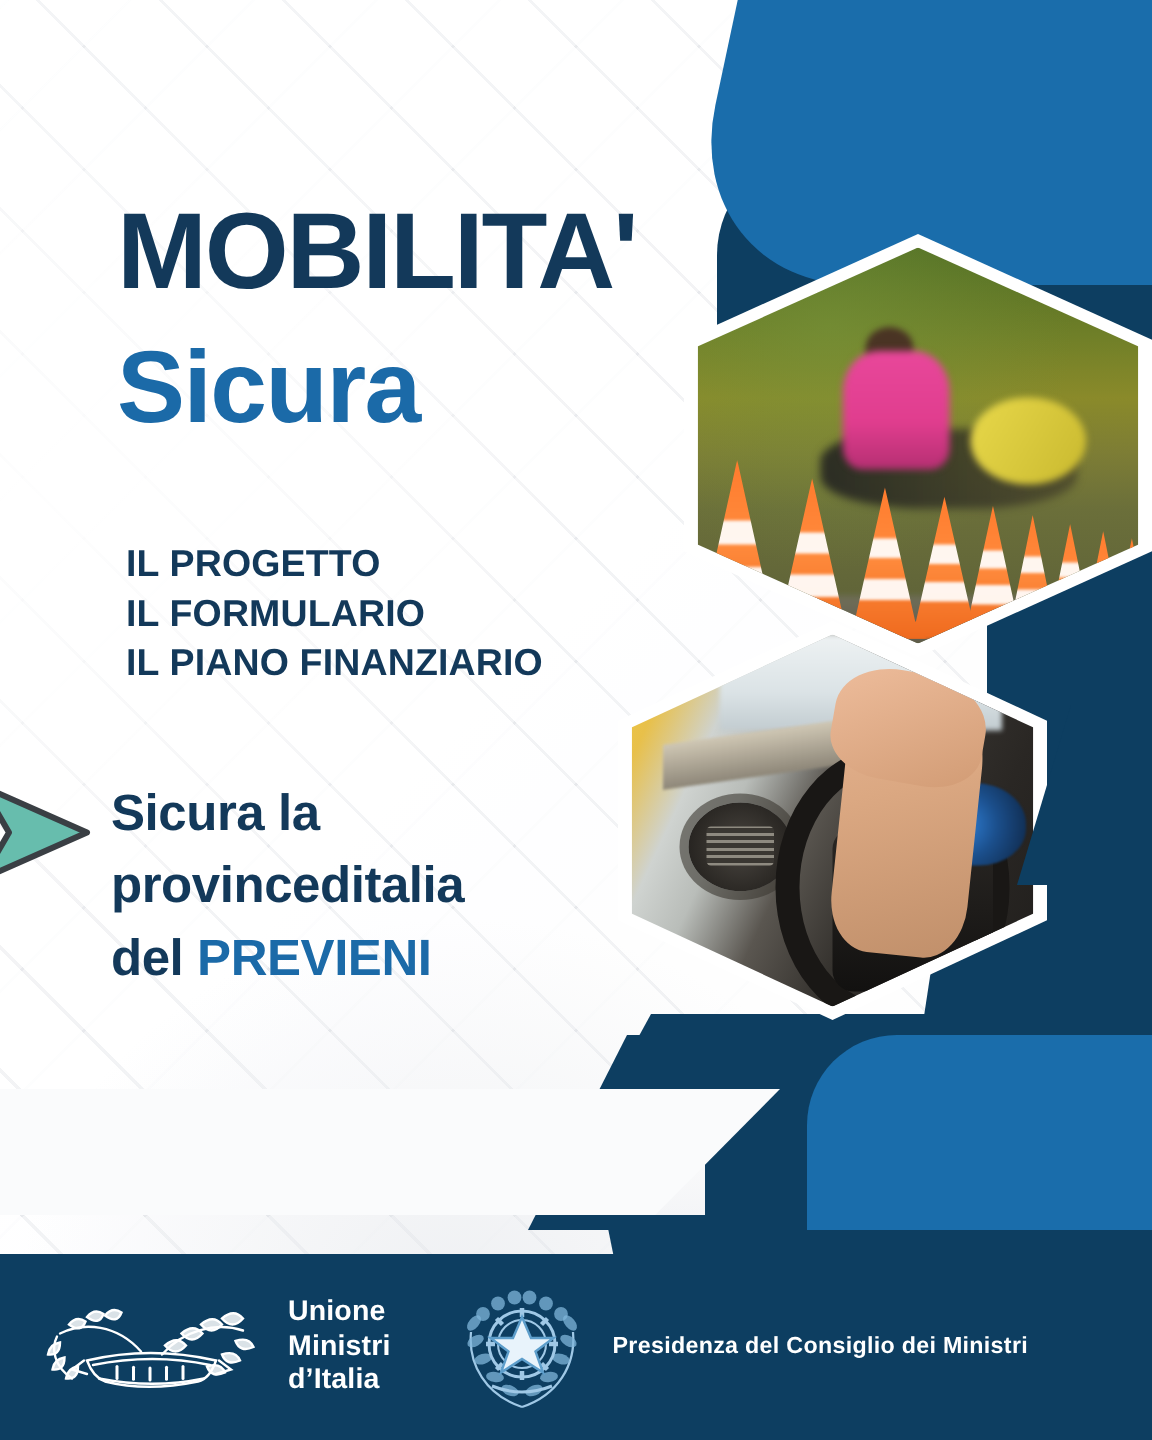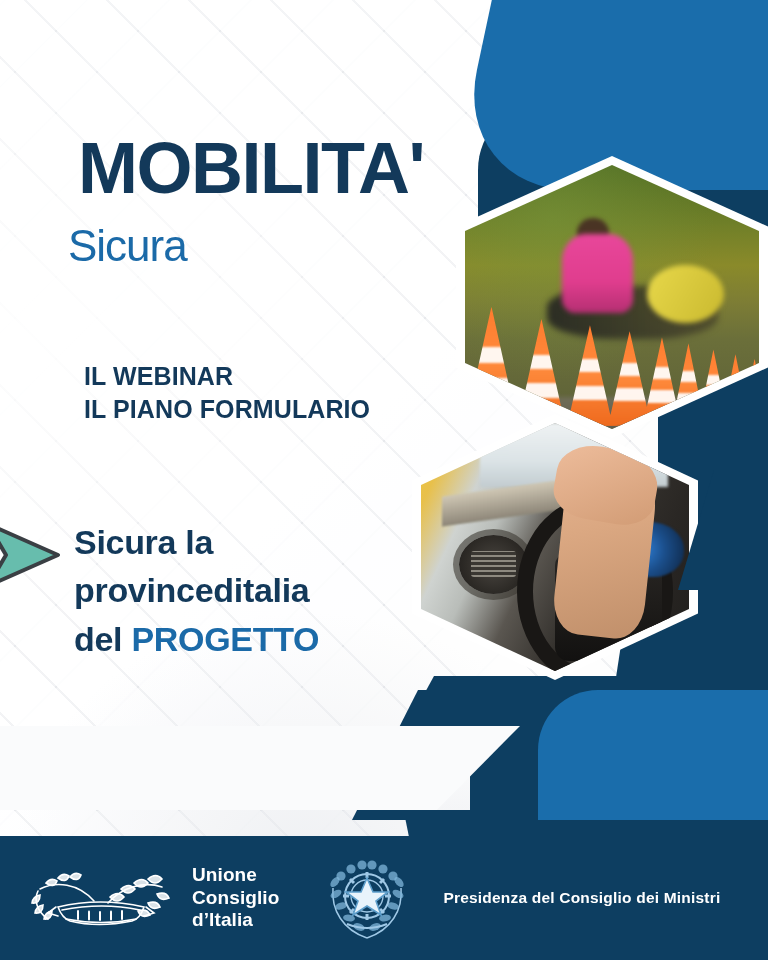--- a/index.html
+++ b/index.html
@@ -94,21 +94,21 @@
     position:absolute; left:0; bottom:0; width:768px; height:124px;
     background:var(--navy-deep);
     display:flex; align-items:center;
   }
   .footer-inner{
     display:flex; align-items:center; width:100%;
     padding:0 26px; gap:0;
   }
   .logo-block{ display:flex; align-items:center; }
   .upi-block{ gap:16px; }
-  .pcm-block{ gap:30px; margin-left:42px; }
+  .pcm-block{ gap:14px; margin-left:42px; }
 
   .upi-text{
     color:#ffffff; font-weight:700; font-size:19px; line-height:1.18;
     letter-spacing:.1px;
   }
   .pcm-title{
     color:#ffffff; font-size:15.5px; font-weight:600; letter-spacing:.2px;
     white-space:nowrap;
   }
   .pcm-sub{
@@ -118,22 +118,22 @@
 
   
   .content{ position:absolute; left:0; top:0; width:632px; height:960px; }
 
   .title-main{
     position:absolute; left:78px; top:132px;
     font-size:72px; font-weight:800; color:var(--navy-title);
     letter-spacing:-1.5px; line-height:1;
   }
   .title-sub{
-    position:absolute; left:68px; top:224px;
-    font-size:44px; font-weight:400; color:var(--blue-accent);
+    position:absolute; left:78px; top:224px;
+    font-size:68px; font-weight:700; color:var(--blue-accent);
     letter-spacing:-1px; line-height:1;
   }
 
   .bullets{
     position:absolute; left:84px; top:360px;
     color:var(--navy-title); font-weight:800; font-size:25px;
     line-height:1.32; letter-spacing:.1px;
   }
 
   .cta{
@@ -367,28 +367,29 @@
   <div class="content">
 
     <svg class="arrow" viewBox="0 0 78 74">
       <polygon points="4,6 74,37 4,68 22,37" fill="#67bdad" stroke="#3a3f44" stroke-width="4" stroke-linejoin="round"></polygon>
     </svg>
 
     <div class="title-main">MOBILITA'</div>
     <div class="title-sub">Sicura</div>
 
     <div class="bullets">
-      <div>IL WEBINAR</div>
-      <div>IL PIANO FORMULARIO</div>
+      <div>IL PROGETTO</div>
+      <div>IL FORMULARIO</div>
+      <div>IL PIANO FINANZIARIO</div>
     </div>
 
     <div class="cta">
       <div>Sicura la</div>
       <div>provinceditalia</div>
-      <div><span>del </span><span class="hl">PROGETTO</span></div>
+      <div><span>del </span><span class="hl">PREVIENI</span></div>
     </div>
 
 
   </div>
 
   <div class="footer">
     <div class="footer-inner">
 
       <div class="logo-block upi-block">
         <svg width="150" height="74" viewBox="0 0 150 74">
@@ -421,21 +422,21 @@
                 <path d="M74 51 v8"></path>
               <path d="M85 50.5 v8"></path>
                 <path d="M96 50 v8"></path>
             </g>
             <path d="M30 46 l-8 6 l10 3"></path>
             <path d="M120 46 l8 6 l-10 3"></path>
           </g>
         </svg>
         <div class="upi-text">
           <div>Unione</div>
-          <div>Consiglio</div>
+          <div>Ministri</div>
           <div>d’Italia</div>
         </div>
       </div>
 
       <div class="logo-block pcm-block">
         <svg width="92" height="92" viewBox="0 0 92 92">
           <g stroke="#9fc8e6" fill="none" stroke-width="1.5">
 
             <path d="M46 86 C22 78, 10 58, 12 36"></path>
             <path d="M46 86 C70 78, 82 58, 80 36"></path>

